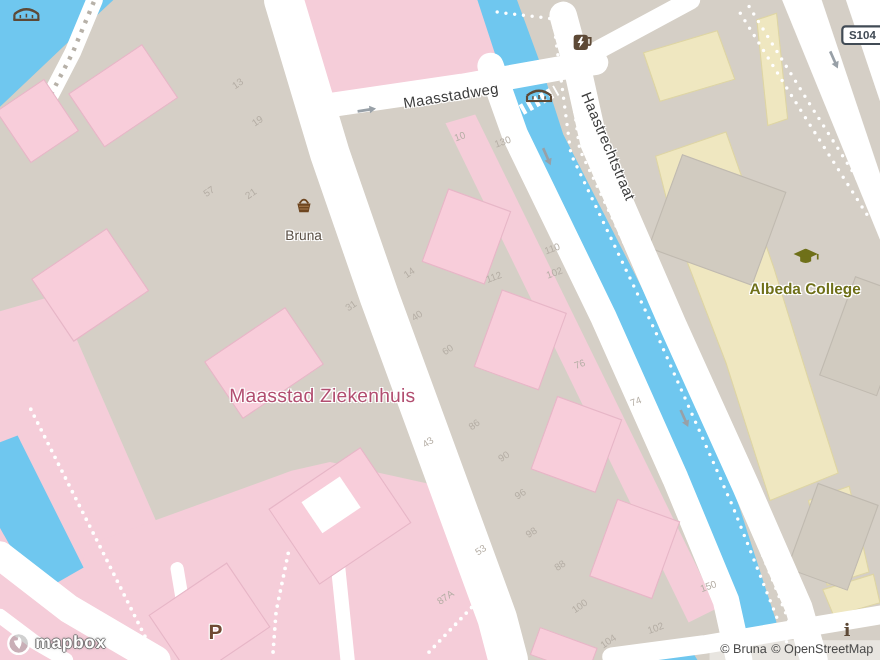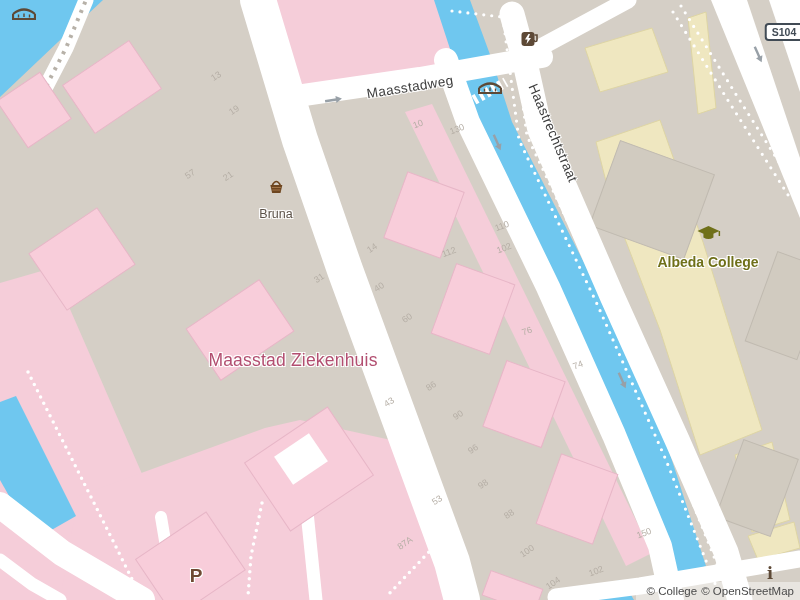--- a/index.html
+++ b/index.html
@@ -153,21 +153,21 @@
       <polygon points="8,3 4.5,8.5 7,8.5 6,13 10.5,7 8,7 9.5,3" fill="#fff"></polygon>
     </svg>
   </div>
 
   <div class="lbl street halo" style="left:410px;top:87px;transform:translate(-50%,-50%) rotate(-9deg)">Maasstadweg</div>
 
   <div class="lbl street halo" style="left:553px;top:133px;transform:translate(-50%,-50%) rotate(67deg)">Haastrechtstraat</div>
 
   <div class="lbl hospital halo" style="left:293px;top:328px">Maasstad Ziekenhuis</div>
 
-  <div class="lbl poi" style="left:708px;top:248px">
+  <div class="lbl poi" style="left:732px;top:248px">
     <svg width="24" height="15" viewBox="0 0 24 15">
       <polygon points="12,0 23,5 12,10 1,5" style="fill:var(--college_label)"></polygon>
       <path d="M7,7.5 L7,11.5 Q12,14.5 17,11.5 L17,7.5" style="fill:var(--college_label)"></path>
       <path d="M23,5 V10" style="stroke:var(--college_label)" stroke-width="1.6" fill="none"></path>
     </svg>
     <span class="college-text halo">Albeda College</span>
   </div>
 
   <div class="lbl poi" style="left:276px;top:200px">
     <svg width="16" height="15" viewBox="0 0 16 15">
@@ -205,15 +205,22 @@
   <div class="lbl hnum" style="left:473px;top:449px;transform:translate(-50%,-50%) rotate(-34deg)">96</div>
   <div class="lbl hnum" style="left:483px;top:484px;transform:translate(-50%,-50%) rotate(-34deg)">98</div>
   <div class="lbl hnum" style="left:437px;top:500px;transform:translate(-50%,-50%) rotate(-34deg)">53</div>
   <div class="lbl hnum" style="left:509px;top:514px;transform:translate(-50%,-50%) rotate(-34deg)">88</div>
   <div class="lbl hnum" style="left:527px;top:551px;transform:translate(-50%,-50%) rotate(-34deg)">100</div>
   <div class="lbl hnum" style="left:405px;top:543px;transform:translate(-50%,-50%) rotate(-34deg)">87A</div>
   <div class="lbl hnum" style="left:553px;top:583px;transform:translate(-50%,-50%) rotate(-34deg)">104</div>
   <div class="lbl hnum" style="left:596px;top:571px;transform:translate(-50%,-50%) rotate(-20deg)">102</div>
   <div class="lbl hnum" style="left:644px;top:533px;transform:translate(-50%,-50%) rotate(-20deg)">150</div>
 
-
-  <div class="attrib"><span>© College</span><span>© OpenStreetMap</span></div>
+  <div class="logo">
+    <svg width="22" height="22" viewBox="0 0 22 22">
+      <circle cx="11" cy="11" r="9.5" fill="rgba(120,120,120,0.35)" stroke="#fff" stroke-width="2"></circle>
+      <path d="M11,4.5 Q16,8.5 11.5,16 Q7.5,12.5 6.5,8.5 L10,8 Z" fill="#fff"></path>
+    </svg>
+    <span class="word">mapbox</span>
+  </div>
+
+  <div class="attrib"><span>© Bruna</span><span>© OpenStreetMap</span></div>
 </div>
 
 </body></html>

